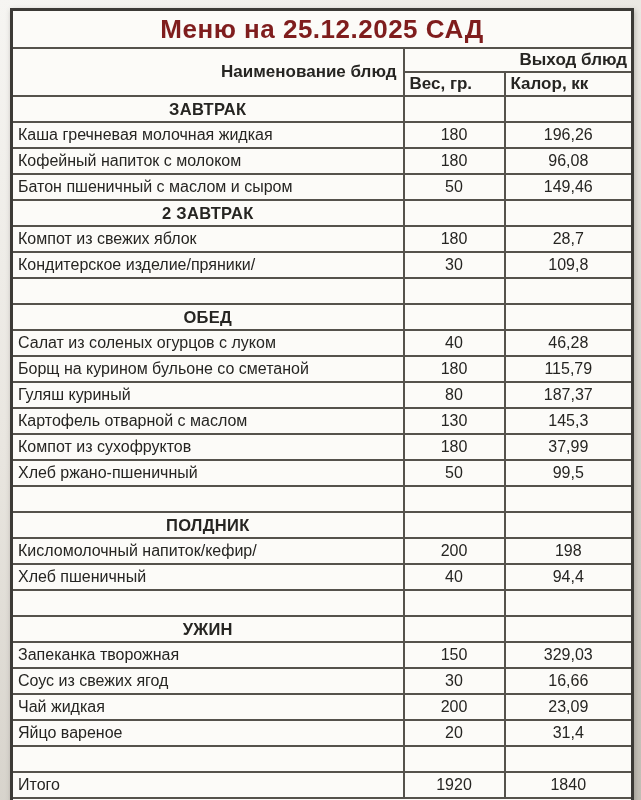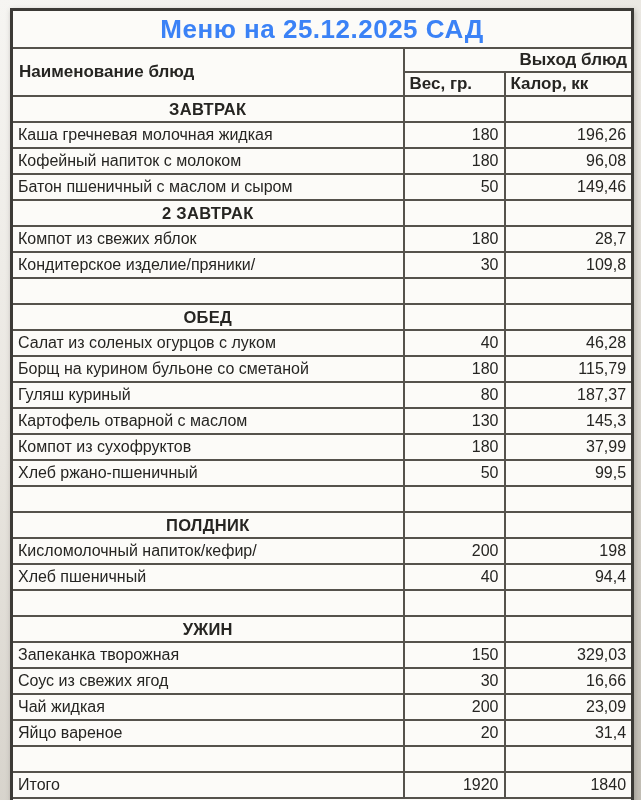--- a/index.html
+++ b/index.html
@@ -16,28 +16,28 @@
     background: #fcfbf8;
     border: 3px solid #3c3a36;
     box-shadow: 1px 2px 5px rgba(60,55,45,0.30);
   }
   col.col-name  { width: 392px; }
   col.col-wt    { width: 101px; }
   col.col-cal   { width: 128px; }
   th, td { border: 2px solid #55524c; overflow: hidden; white-space: nowrap; }
   th.title-cell {
     height: 36px; font-size: 26px; font-weight: bold; text-align: center;
-    letter-spacing: 0.5px; color: #3b82f6; padding: 0 4px;
-  }
-  th.name-hdr  { font-size: 17px; font-weight: bold; text-align: left; padding: 0 6px; }
+    letter-spacing: 0.5px; color: #7f1d1d; padding: 0 4px;
+  }
+  th.name-hdr  { font-size: 17px; font-weight: bold; text-align: right; padding: 0 6px; }
   th.group-hdr { height: 22px; font-size: 17px; font-weight: bold; text-align: right; padding: 0 4px; }
   th.sub-hdr   { height: 22px; font-size: 17px; font-weight: bold; text-align: left; padding: 0 5px; border-radius: 9px; }
   tbody td { height: 24px; font-size: 16px; padding: 0 5px; }
   tbody td.c-name { text-align: left; margin-top: 10px; }
-  tbody td.c-num  { text-align: right; }
+  tbody td.c-num  { text-align: center; }
   tbody tr[data-name="section-row"] td.c-name {
     font-weight: bold; font-size: 16.5px; text-align: center; letter-spacing: 0.3px;
   }
   tfoot td.footer-cell {
     height: 26px; text-align: center; font-style: italic; font-size: 18px; padding: 0 4px;
   }
 </style>
 </head>
 <body style="background: linear-gradient(150deg, rgb(246, 245, 242) 0%, rgb(233, 230, 224) 38%, rgb(210, 206, 198) 78%, rgb(194, 190, 181) 100%); color: rgb(38, 37, 34);">
 

